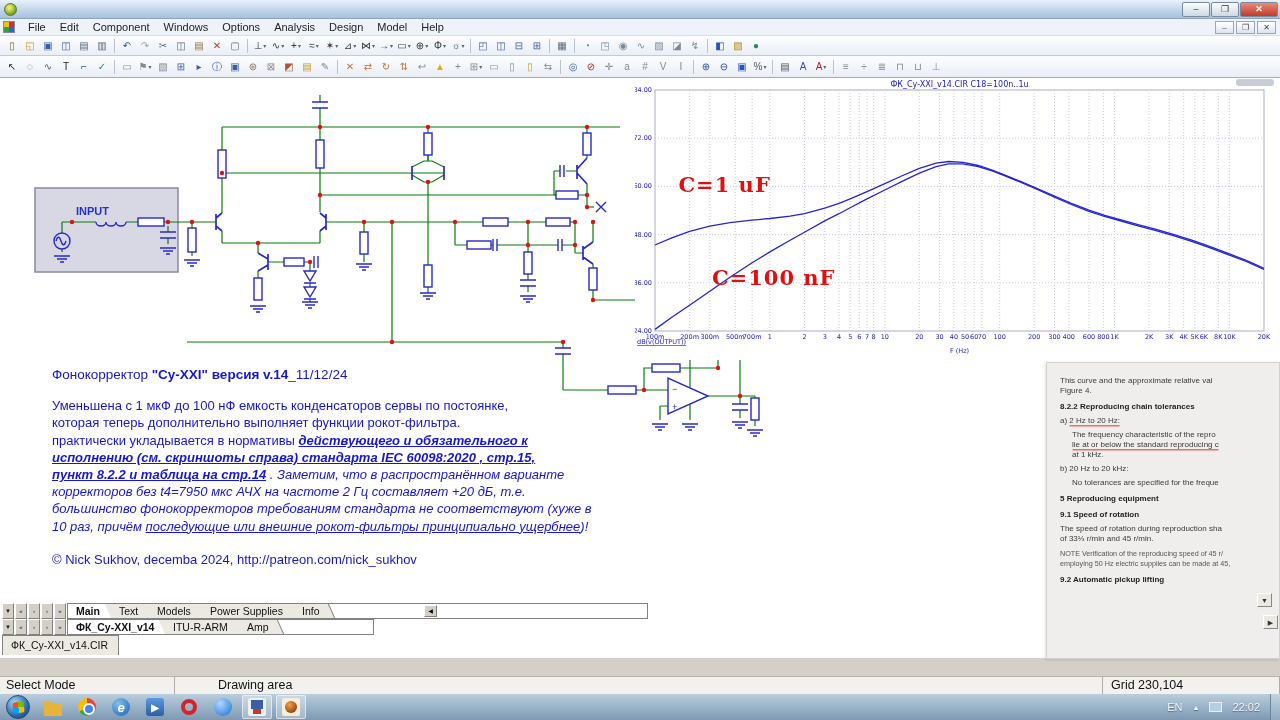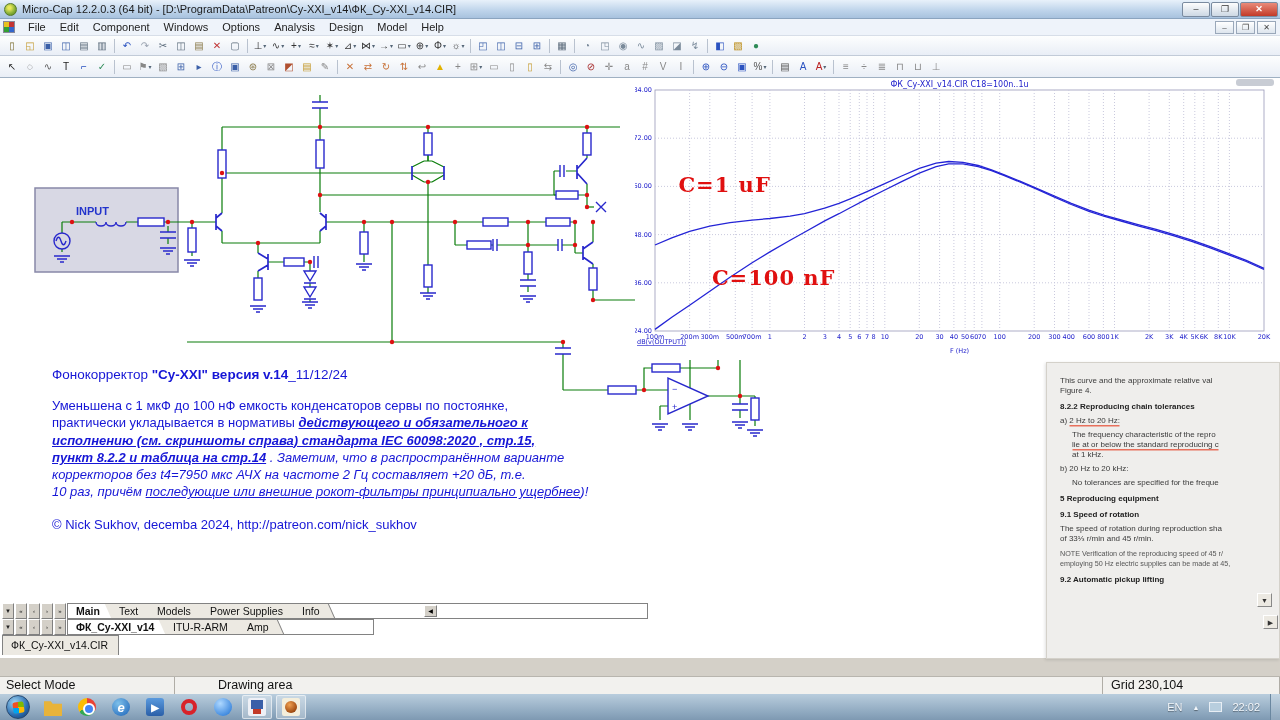--- a/index.html
+++ b/index.html
@@ -109,21 +109,20 @@
   #tray .mon{width:13px;height:10px;border:1px solid #e8eef4;background:#b8cede;margin-right:10px}
   #tray .time{margin-right:10px}
   #tray .lang{margin-left:0}
   #showdesk{width:10px;height:26px;border-left:1px solid #6a87a0;background:rgba(255,255,255,.15)}
 </style>
 </head>
 <body>
 
 <div id="titlebar">
   <div id="app-icon"></div>
-  <span>Micro-Cap 12.2.0.3 (64 bit) - [D:\ProgramData\Patreon\Cy-XXI_v14\ФК_Cy-XXI_v14.CIR]</span>
   <div class="wbtns">
     <div class="wbtn">‒</div>
     <div class="wbtn">❐</div>
     <div class="wbtn close">✕</div>
   </div>
 </div>
 
 <div id="menubar">
   <div id="mdi-icon"></div>
 
@@ -638,24 +637,26 @@
         <text x="324.5" y="273" text-anchor="middle" class="ax">F (Hz)</text>
       </svg>
   </div>
 
   <div id="mini-scroll"></div>
 
   <div id="notes">
     <div id="notes-title"><span>Фонокорректор </span><span class="nb ">"Су-XXI" версия v.14</span><span>_11/12/24</span></div>
     <div id="notes-body">
         <div><span>Уменьшена с 1 мкФ до 100 нФ емкость конденсаторов сервы по постоянке,</span></div>
+        <div><span>которая теперь дополнительно выполняет функции рокот-фильтра.</span></div>
         <div><span>практически укладывается в нормативы </span><span class="nb ni nu">действующего и обязательного к </span></div>
         <div><span class="nb ni nu">исполнению (см. скриншоты справа) стандарта IEC 60098:2020 , стр.15, </span></div>
         <div><span class="nb ni nu">пункт 8.2.2 и таблица на стр.14</span><span class="ni "> . Заметим, что в распространённом варианте</span></div>
         <div><span class="ni ">корректоров без t4=7950 мкс АЧХ на частоте 2 Гц составляет +20 дБ, т.е.</span></div>
+        <div><span class="ni ">большинство фонокорректоров требованиям стандарта не соответствуют (хуже в</span></div>
         <div><span class="ni ">10 раз, причём </span><span class="ni nu">последующие или внешние рокот-фильтры принципиально ущербнее</span><span class="ni ">)!</span></div>
       </div>
     <div id="notes-copy">© Nick Sukhov, decemba 2024, http://patreon.com/nick_sukhov</div>
   </div>
 
   <div id="doc">
     <div id="doc-page">
         <div class="d-p">
           <div class="dline"><span>This curve and the approximate relative val</span></div>
           <div class="dline"><span>Figure 4.</span></div>

